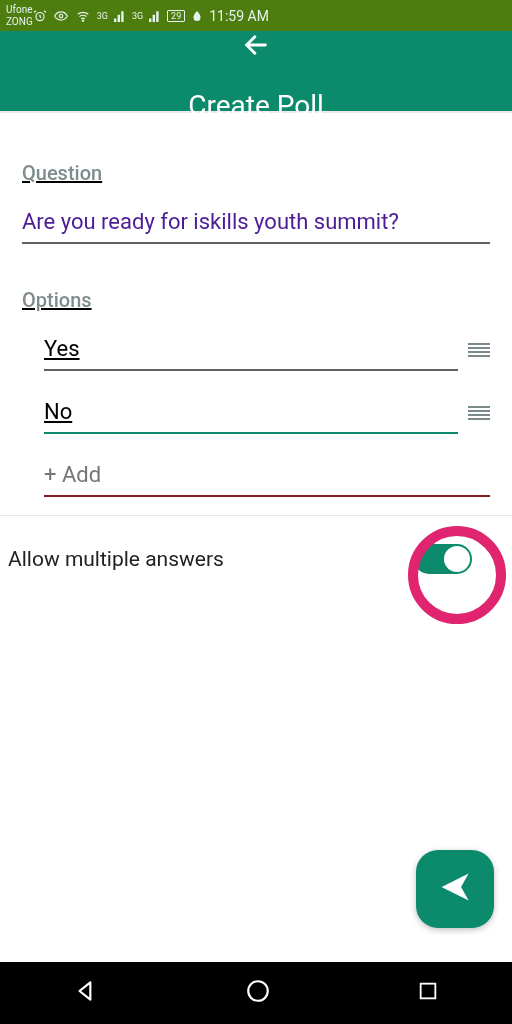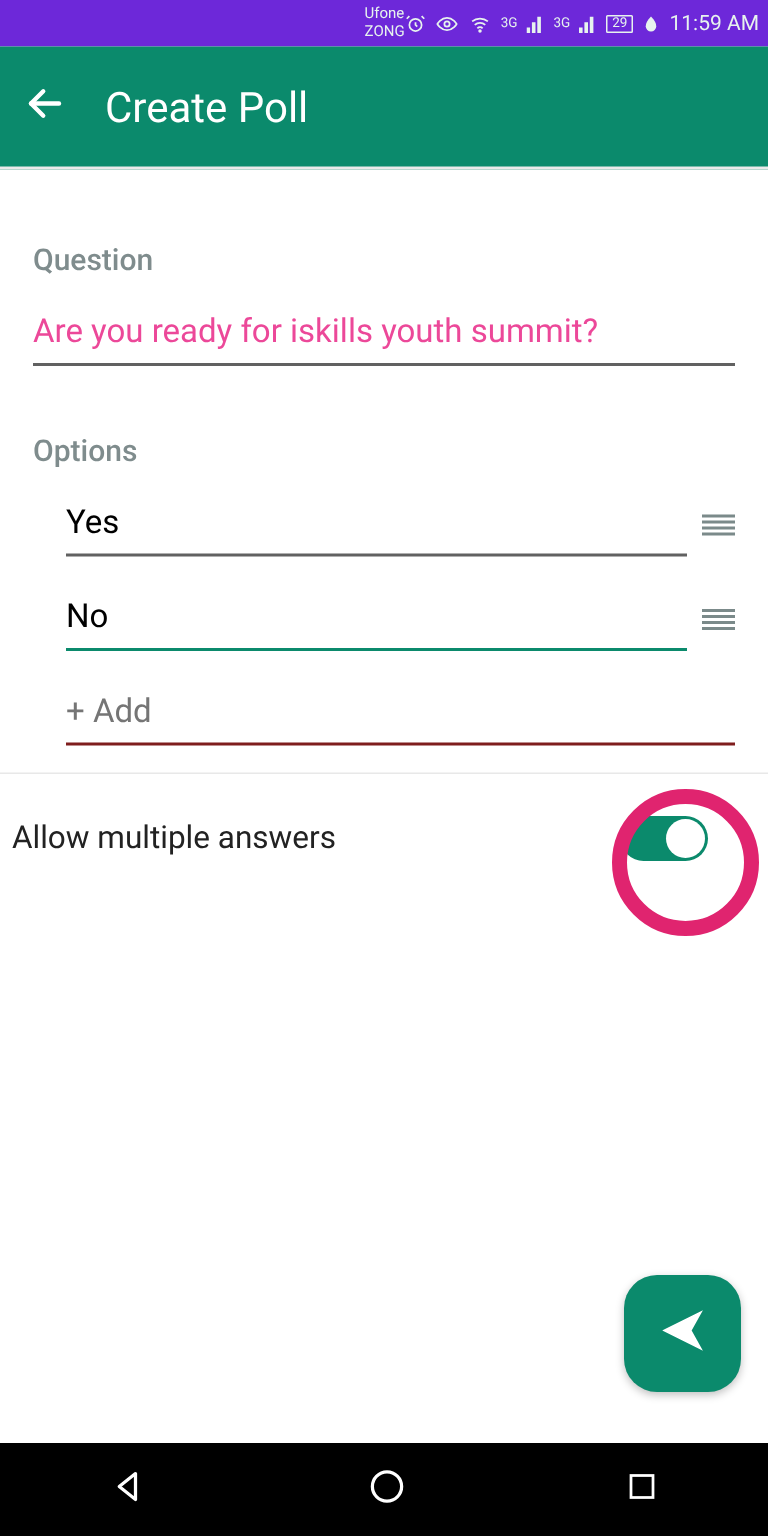--- a/index.html
+++ b/index.html
@@ -1,56 +1,57 @@
 <!DOCTYPE html>
 <html><head>
 <meta charset="utf-8">
 <style>
   * { box-sizing: border-box; margin: 0; padding: 0; font-family: -apple-system, "Segoe UI", Roboto, sans-serif; }
   html, body { width: 512px; height: 1024px; background: #fff; overflow: hidden; }
 
   
   .statusbar {
     height: 31px;
-    background: #6d28d9;
+    background: #4d7c0f;
     color: #e7f3ee;
     font-size: 12px;
     display: flex;
     align-items: center;
-    justify-content: flex-end;
+    justify-content: flex-start;
     padding: 0 6px;
   }
   .statusbar .left { line-height: 12px; font-size: 10px; }
   .statusbar .right { display: flex; align-items: center; gap: 6px; font-size: 12px; }
   .statusbar .right .tiny { font-size: 9px; }
   .statusbar .right .box { border: 1px solid #e7f3ee; padding: 0 3px; font-size: 9px; border-radius: 1px; }
   .statusbar svg { display: block; }
 
   
   .appheader {
     height: 82px;
     background: #0b8a6c;
     color: #fff;
     display: flex;
     align-items: center;
     padding: 0 16px;
     gap: 26px;
     border-bottom: 2px solid #eaeaea;
+    flex-direction: column;
   }
   .appheader .title { font-size: 28px; font-weight: 400; }
 
   
-  .content { padding: 48px 22px 4px 22px; }
+  .content { padding: 48px 22px 4px 22px; text-decoration: underline; }
   .label { color: #7f8c8d; font-size: 20px; font-weight: 500; margin-bottom: 24px; }
   .qinput {
     width: 100%;
     border: none;
     border-bottom: 2px solid #616161;
     font-size: 22px;
-    color: #ec4899;
+    color: #4c1d95;
     padding: 0 0 8px 0;
     background: transparent;
     outline: none;
   }
   .options { margin-top: 44px; }
   .optrow {
     display: flex;
     align-items: center;
     margin-left: 22px;
     margin-bottom: 28px;

